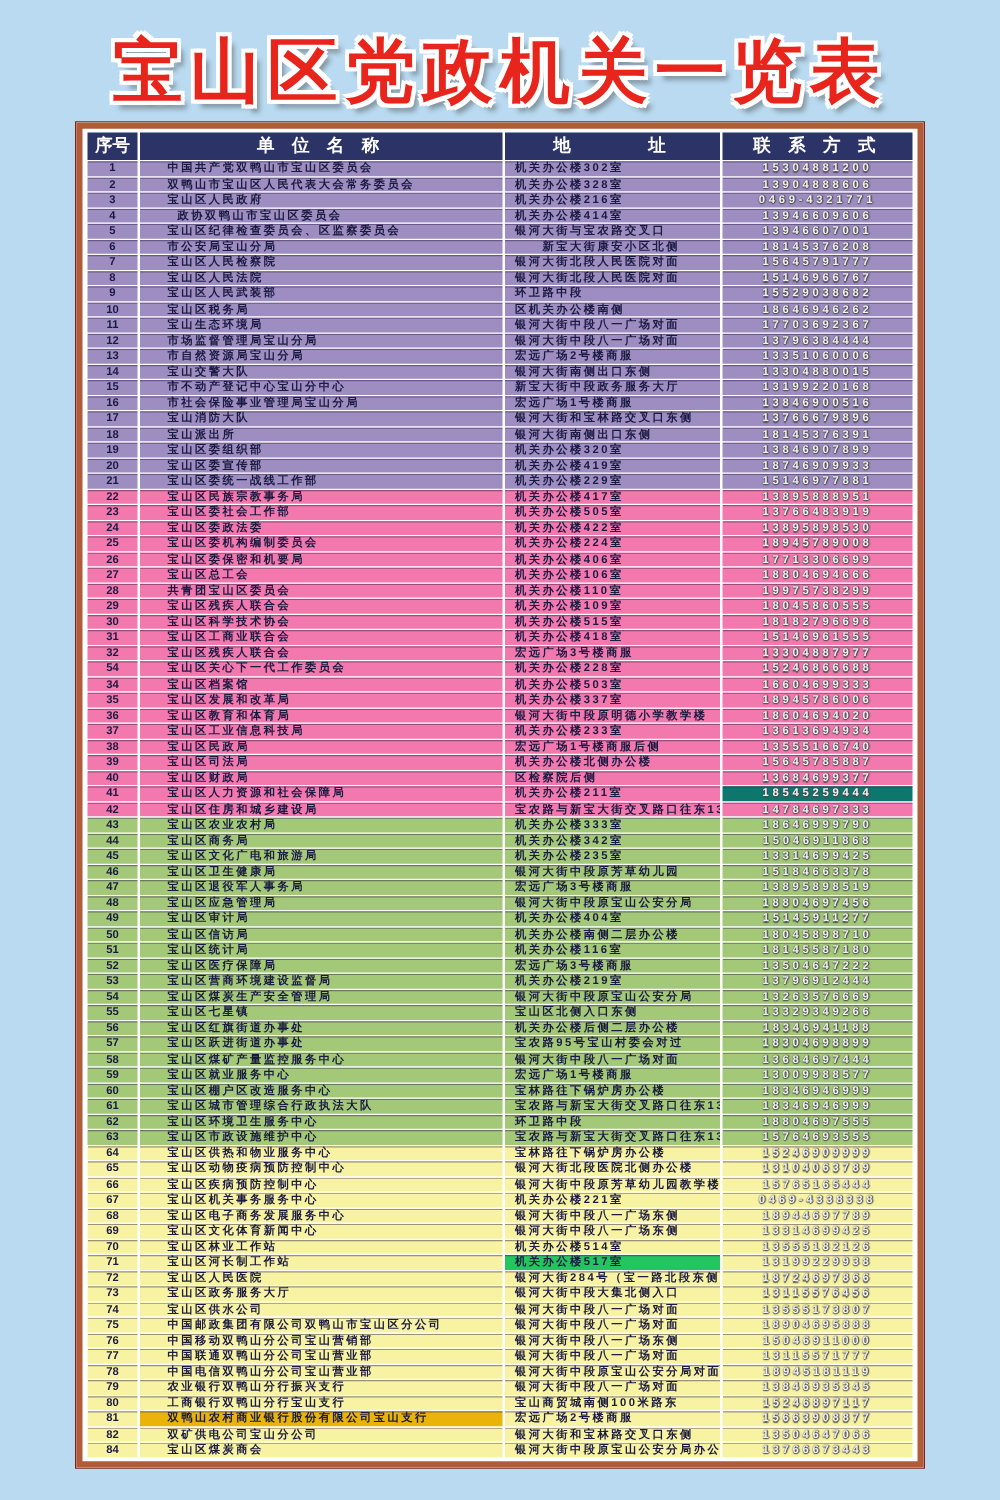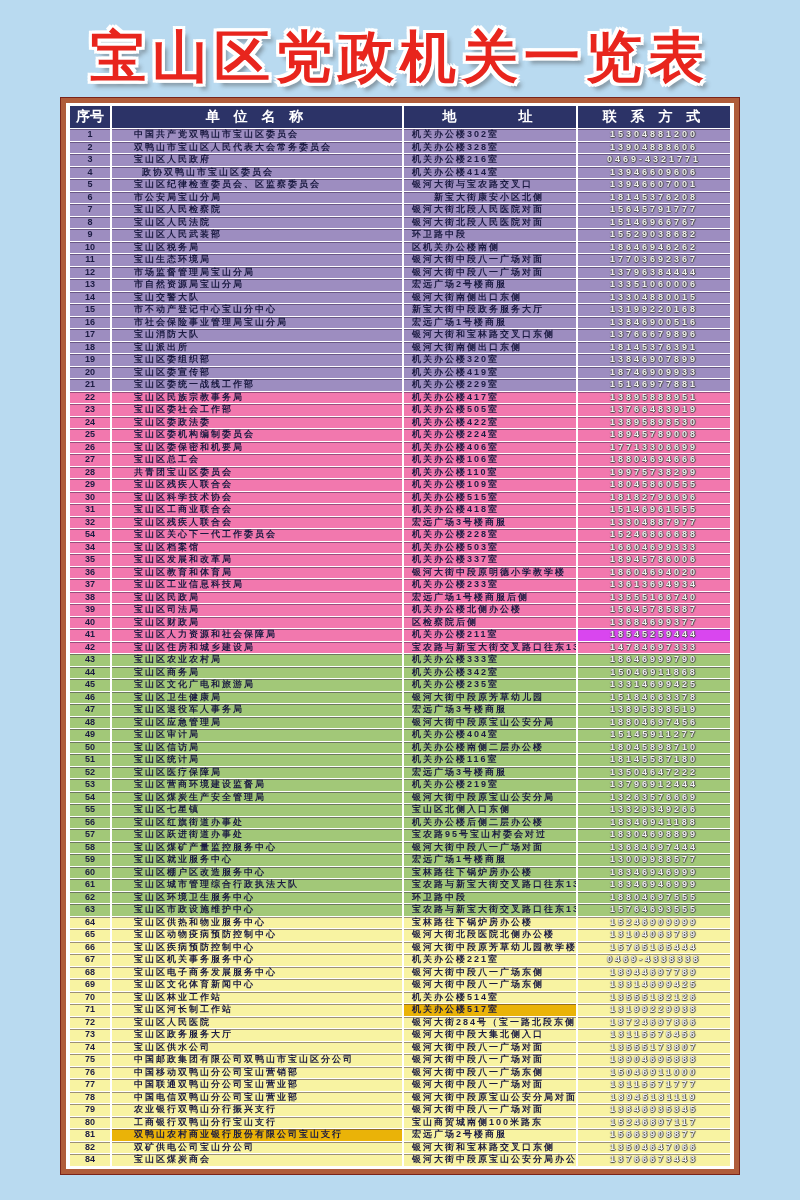--- a/index.html
+++ b/index.html
@@ -322,21 +322,21 @@
           <tr>
             <td class="col-idx" style="background: rgb(242, 120, 174);">40</td>
             <td class="col-name" style="background: rgb(242, 120, 174);">宝山区财政局</td>
             <td class="col-addr" style="background: rgb(242, 120, 174);">区检察院后侧</td>
             <td class="col-contact" style="background: rgb(242, 120, 174);">13684699377</td>
           </tr>
           <tr>
             <td class="col-idx" style="background: rgb(242, 120, 174);">41</td>
             <td class="col-name" style="background: rgb(242, 120, 174);">宝山区人力资源和社会保障局</td>
             <td class="col-addr" style="background: rgb(242, 120, 174);">机关办公楼211室</td>
-            <td class="col-contact" style="background: #d946ef;">18545259444</td>
+            <td class="col-contact" style="background: #0f766e;">18545259444</td>
           </tr>
           <tr>
             <td class="col-idx" style="background: rgb(242, 120, 174);">42</td>
             <td class="col-name" style="background: rgb(242, 120, 174);">宝山区住房和城乡建设局</td>
             <td class="col-addr" style="background: rgb(242, 120, 174);">宝农路与新宝大街交叉路口往东130米</td>
             <td class="col-contact" style="background: rgb(242, 120, 174);">14784697333</td>
           </tr>
           <tr>
             <td class="col-idx" style="background: rgb(162, 200, 120);">43</td>
             <td class="col-name" style="background: rgb(162, 200, 120);">宝山区农业农村局</td>
@@ -501,21 +501,21 @@
           </tr>
           <tr>
             <td class="col-idx" style="background: rgb(248, 243, 162);">70</td>
             <td class="col-name" style="background: rgb(248, 243, 162);">宝山区林业工作站</td>
             <td class="col-addr" style="background: rgb(248, 243, 162);">机关办公楼514室</td>
             <td class="col-contact" style="background: rgb(248, 243, 162);">13555182126</td>
           </tr>
           <tr>
             <td class="col-idx" style="background: rgb(248, 243, 162);">71</td>
             <td class="col-name" style="background: rgb(248, 243, 162);">宝山区河长制工作站</td>
-            <td class="col-addr" style="background: #eab308;">机关办公楼517室</td>
+            <td class="col-addr" style="background: #22c55e;">机关办公楼517室</td>
             <td class="col-contact" style="background: rgb(248, 243, 162);">13199229938</td>
           </tr>
           <tr>
             <td class="col-idx" style="background: rgb(248, 243, 162);">72</td>
             <td class="col-name" style="background: rgb(248, 243, 162);">宝山区人民医院</td>
             <td class="col-addr" style="background: rgb(248, 243, 162);">银河大街284号（宝一路北段东侧）</td>
             <td class="col-contact" style="background: rgb(248, 243, 162);">18724697866</td>
           </tr>
           <tr>
             <td class="col-idx" style="background: rgb(248, 243, 162);">73</td>

